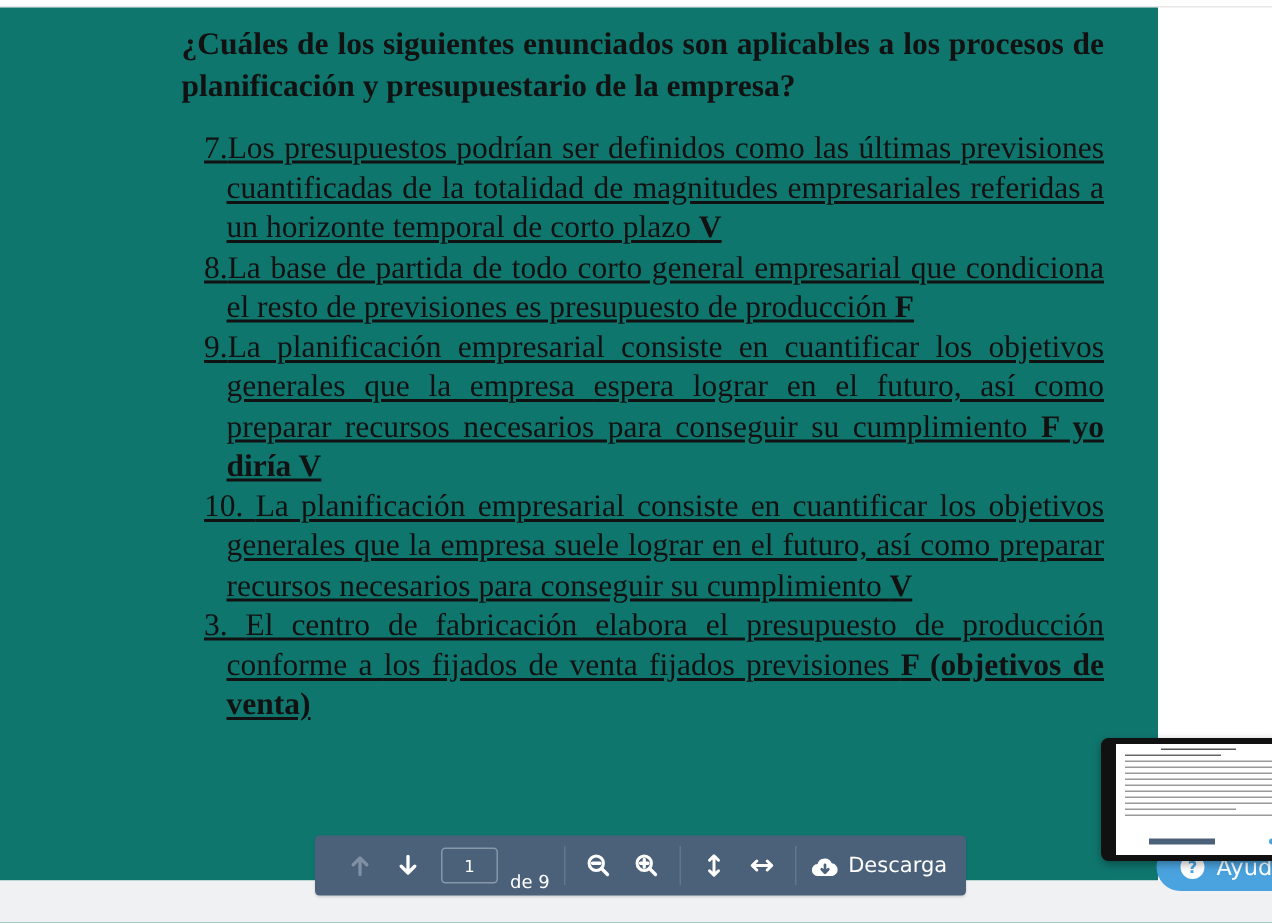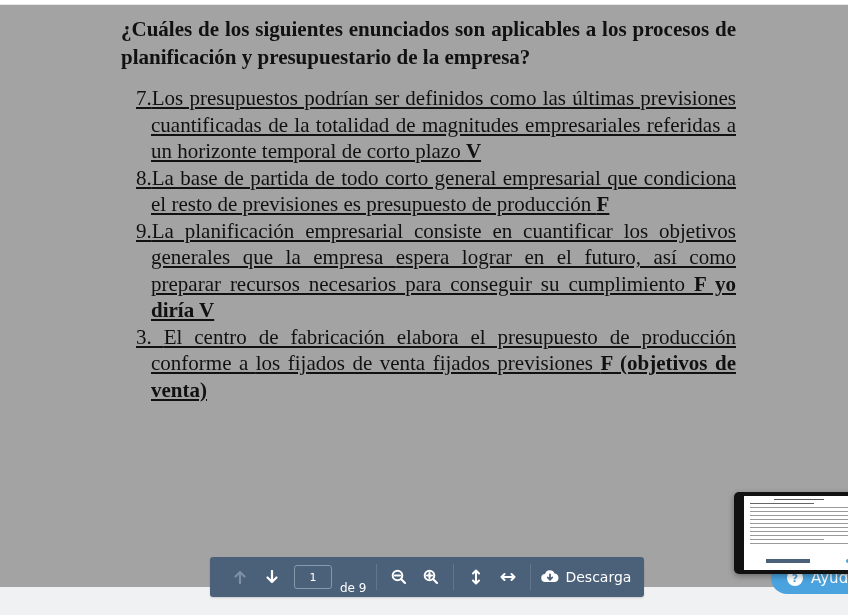--- a/index.html
+++ b/index.html
@@ -2,21 +2,21 @@
 <html><head>
   <meta charset="utf-8">
   <style>
     html, body { margin: 0; padding: 0; }
     body {
       width: 848px; height: 615px; overflow: hidden; position: relative;
       background: #ffffff;
       font-family: "Liberation Serif", serif;
     }
     .top-rule { position: absolute; left: 0; top: 0; width: 848px; height: 4px; border-bottom: 1px solid #e8e8e8; background: #fff; }
-    .page { position: absolute; left: 0; top: 5px; width: 848px; height: 582px; background: #a3a3a3; }
+    .page { position: absolute; left: 0; top: 5px; width: 772px; height: 582px; background: #0f766e; }
     .bottom-band { position: absolute; left: 0; top: 587px; width: 848px; height: 28px; background: #f0f1f3; }
 
     .question {
       position: absolute; left: 121px; top: 10px; width: 615px;
       font-weight: bold; font-size: 21px; line-height: 28px; color: #111;
       text-align: justify; text-align-last: left;
     }
     .items { position: absolute; left: 136px; top: 80px; width: 600px; }
     .item {
       font-size: 21px; line-height: 26.5px; color: #111;
@@ -37,21 +37,21 @@
     .tb-btn { width: 32px; height: 32px; display: flex; align-items: center; justify-content: center; cursor: pointer; }
     .tb-btn svg { display: block; }
     .tb-sep { width: 1px; height: 26px; background: #62768d; margin: 0 6px; }
     .page-input {
       width: 36px; height: 22px; border: 1px solid #8798ab; border-radius: 3px;
       background: transparent; color: #fff; text-align: center;
       font-size: 11px; font-family: "DejaVu Sans", sans-serif; padding: 0;
       margin-left: 6px; outline: none;
     }
     .page-of { font-size: 12px; margin-left: 8px; margin-right: 4px; margin-top: 21px; }
-    .download { display: flex; align-items: flex-start; margin-left: 4px; cursor: pointer; }
+    .download { display: flex; align-items: flex-end; margin-left: 4px; cursor: pointer; }
     .download span { font-size: 14px; margin-left: 6px; }
 
     .thumb {
       position: absolute; left: 734px; top: 492px; width: 120px; height: 82px;
       background: #111; border-radius: 5px; box-shadow: 0 2px 6px rgba(0,0,0,0.35);
     }
     .thumb-inner { position: absolute; left: 10px; top: 4px; right: 0; bottom: 4px; background: #fff; overflow: hidden; }
     .thumb-line { height: 1px; background: #9a9a9a; margin: 3px 6px; }
     .thumb-bar { position: absolute; left: 32px; top: 67px; width: 44px; height: 4px; background: #4b6079; }
     .thumb-dot { position: absolute; right: 0; top: 67px; width: 8px; height: 4px; background: #4aa3df; border-radius: 2px; }
@@ -74,20 +74,23 @@
 
   <div class="items">
     <div class="item">
       <span class="num">7.</span><span>Los presupuestos podrían ser definidos como las últimas previsiones cuantificadas de la totalidad de magnitudes empresariales referidas a un horizonte temporal de corto plazo </span><b>V</b>
     </div>
     <div class="item">
       <span class="num">8.</span><span>La base de partida de todo corto general empresarial que condiciona el resto de previsiones es presupuesto de producción </span><b>F</b>
     </div>
     <div class="item">
       <span class="num">9.</span><span>La planificación empresarial consiste en cuantificar los objetivos generales que la empresa </span><u>espera lograr</u><span> en el futuro, así como preparar recursos necesarios para conseguir su cumplimiento </span><b>F yo diría V</b>
+    </div>
+    <div class="item">
+      <span class="num">10. </span><span>La planificación empresarial consiste en cuantificar los objetivos generales que la empresa suele lograr en el futuro, así como preparar recursos necesarios para conseguir su cumplimiento </span><b>V</b>
     </div>
     <div class="item">
       <span class="num">3. </span><span>El centro de fabricación elabora el presupuesto de producción conforme a </span><u>los fijados de venta</u><span> fijados previsiones </span><b>F (objetivos de venta)</b>
     </div>
   </div>
 </div>
 <div class="bottom-band"></div>
 
 <div class="toolbar">
   <div class="tb-btn" style="margin-left:14px">

